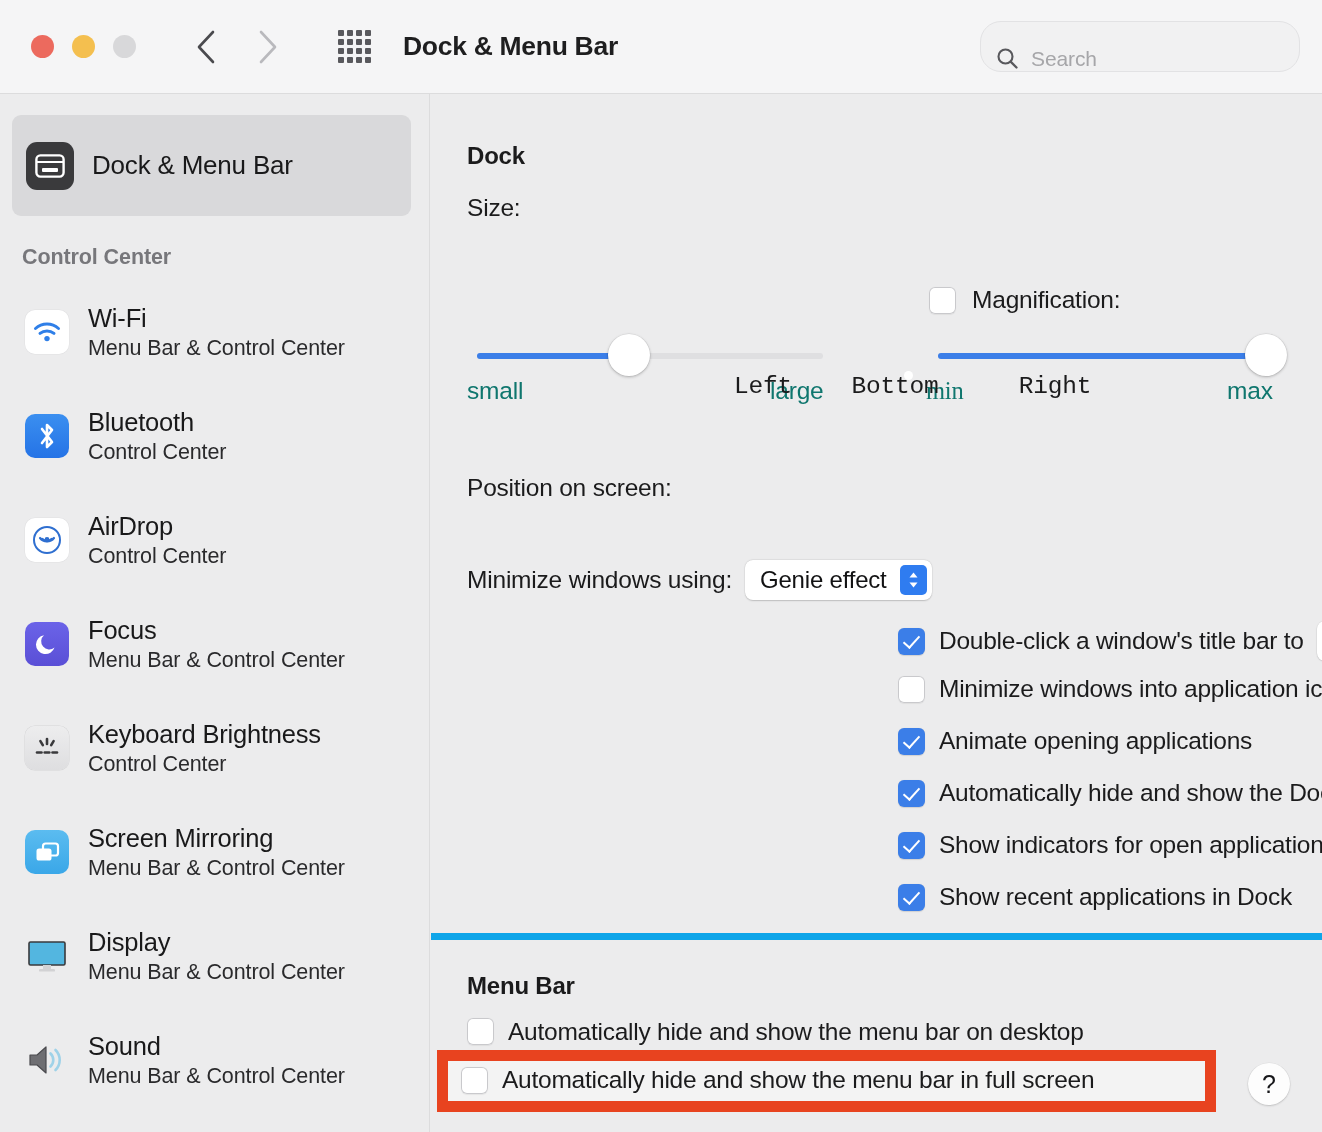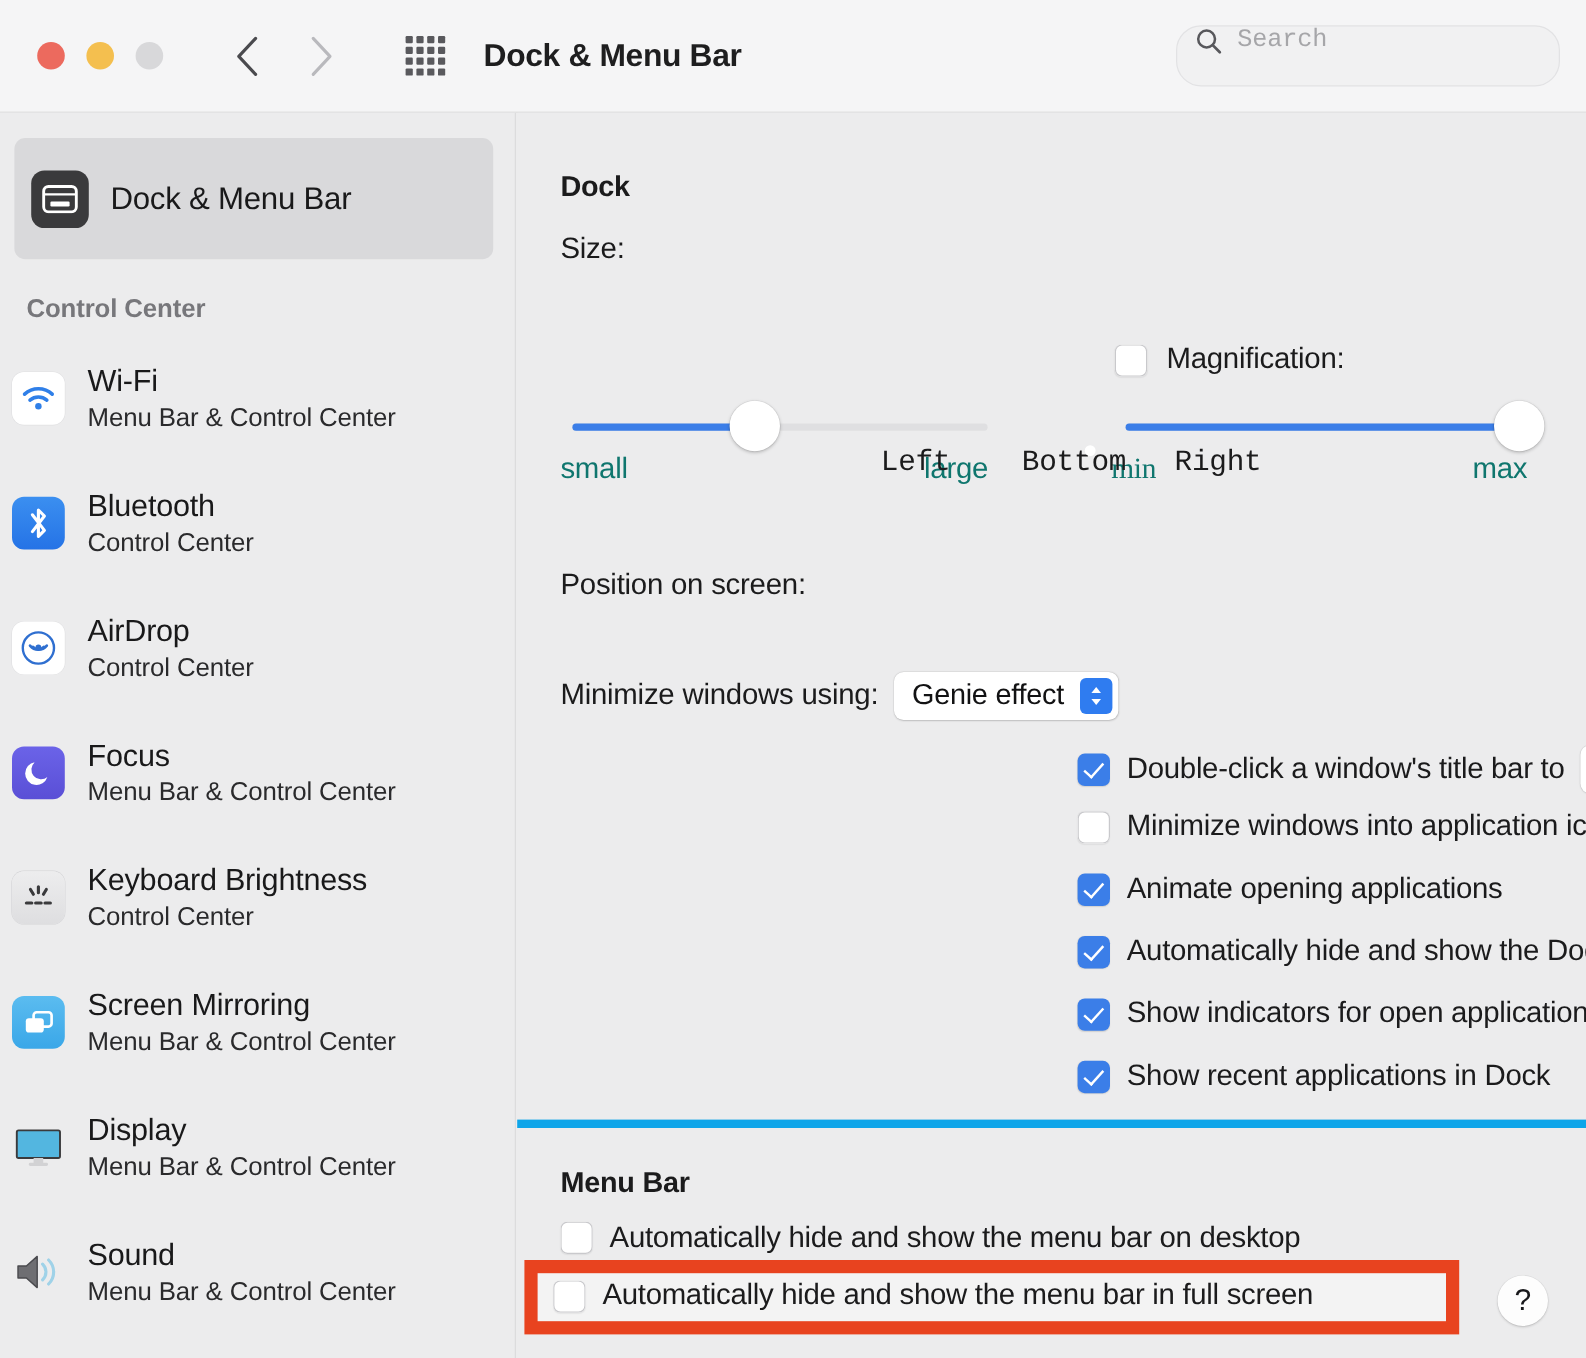--- a/index.html
+++ b/index.html
@@ -86,23 +86,22 @@
   }
 
   #search-box {
     position: absolute;
     right: 22px; top: 21px;
     width: 320px; height: 51px;
     background: #f1f1f2;
     border: 1px solid #e2e2e4;
     border-radius: 21px;
     display: flex;
-    align-items: flex-start;
+    align-items: flex-end;
     padding: 0 14px;
-    font-family: Liberation Mono, monospace;
   }
   #search-box .mag { flex: 0 0 auto; margin-right: 11px; display:block; }
   #search-placeholder {
     font-size: 21px;
     color: #a6a6a9;
     letter-spacing: -0.1px;
   }
 
   
   #sidebar {
@@ -139,21 +138,21 @@
     color: #77777b;
     letter-spacing: -0.1px;
   }
 
   .side-list { margin-top: 10px; }
 
   .side-item {
     display: flex;
     align-items: center;
     height: 104px;
-    padding-left: 10px;
+    padding-left: 25px;
   }
   .side-item .icon-wrap {
     width: 44px; height: 44px;
     flex: 0 0 auto;
     display: flex; align-items: center; justify-content: center;
   }
   .side-item .texts { margin-left: 19px; }
   .side-item .title {
     font-size: 25.5px;
     color: #19191a;
@@ -305,21 +304,21 @@
   }
   .radio-col .rlabel {
     margin-top: 11px;
     font-size: 24.5px;
     color: #1b1b1c;
     letter-spacing: -0.2px;
     font-family: Liberation Mono, monospace;
   }
   #radio-left   { left: 272px; top: 268px; }
   #radio-bottom { left: 404px; top: 268px; }
-  #radio-right  { left: 524px; top: 268px; }
+  #radio-right  { left: 564px; top: 268px; }
 
   
   .popup {
     display: inline-flex;
     align-items: center;
     background: #ffffff;
     border-radius: 8px;
     height: 40px;
     padding: 0 5px 0 15px;
     box-shadow: 0 0.5px 1.5px rgba(0,0,0,0.18), 0 0 0 0.5px rgba(0,0,0,0.05);

